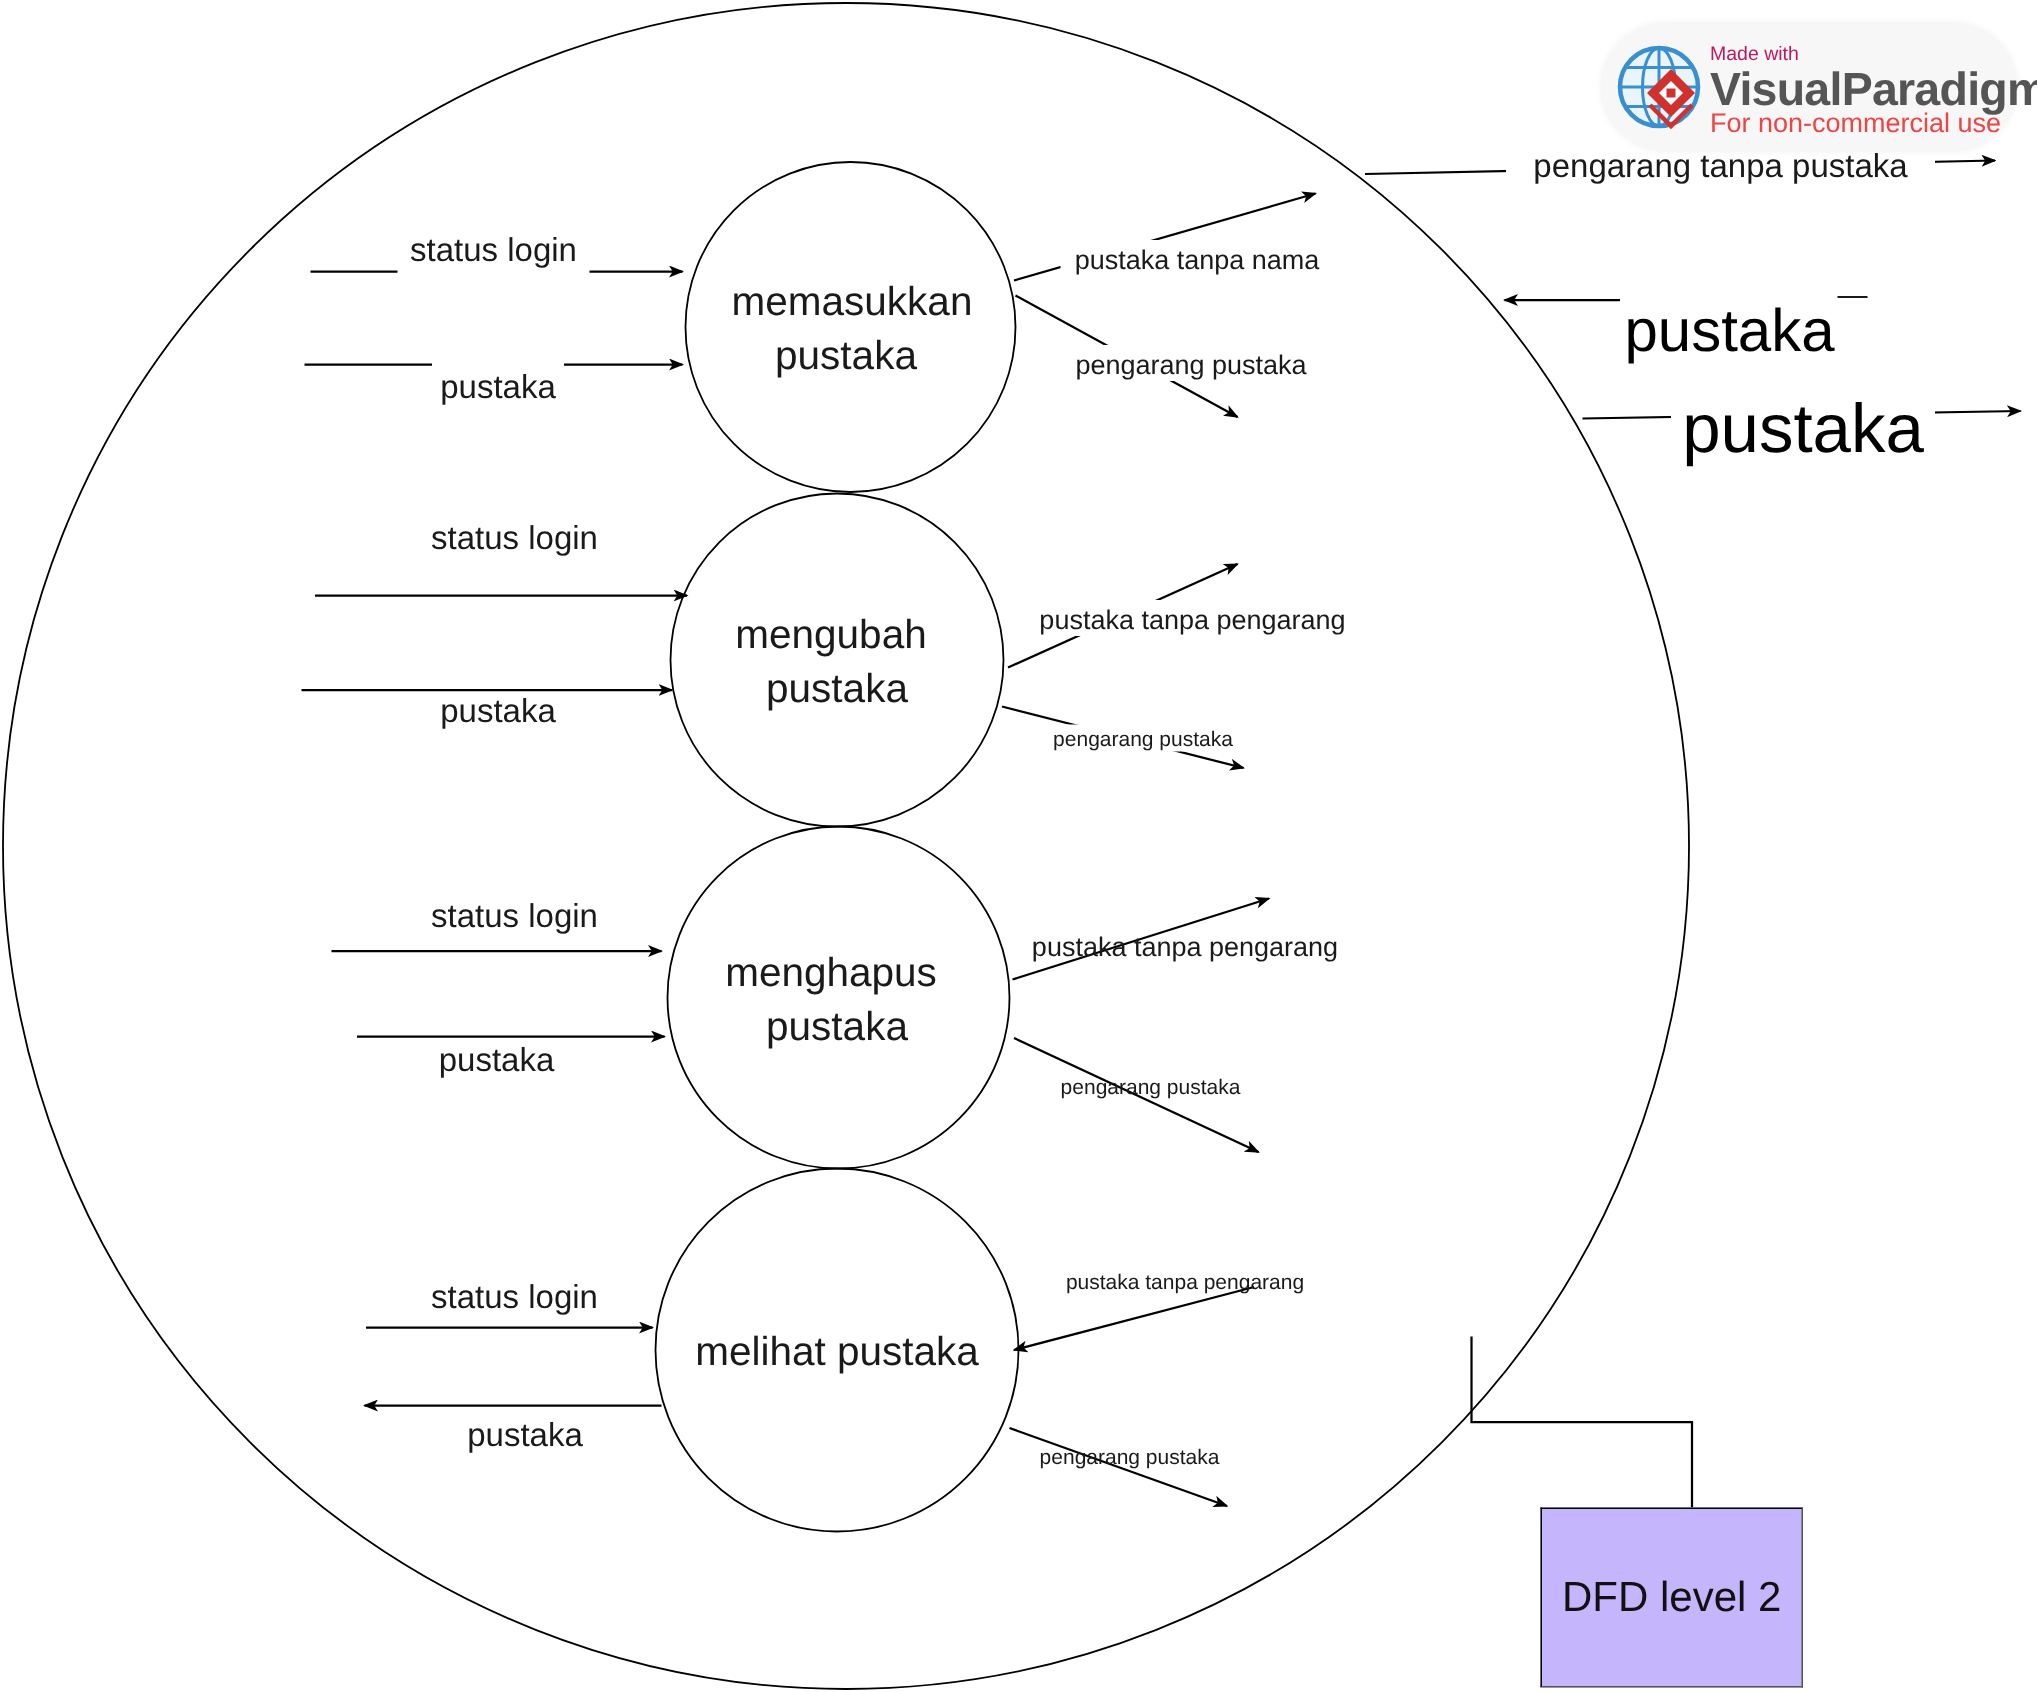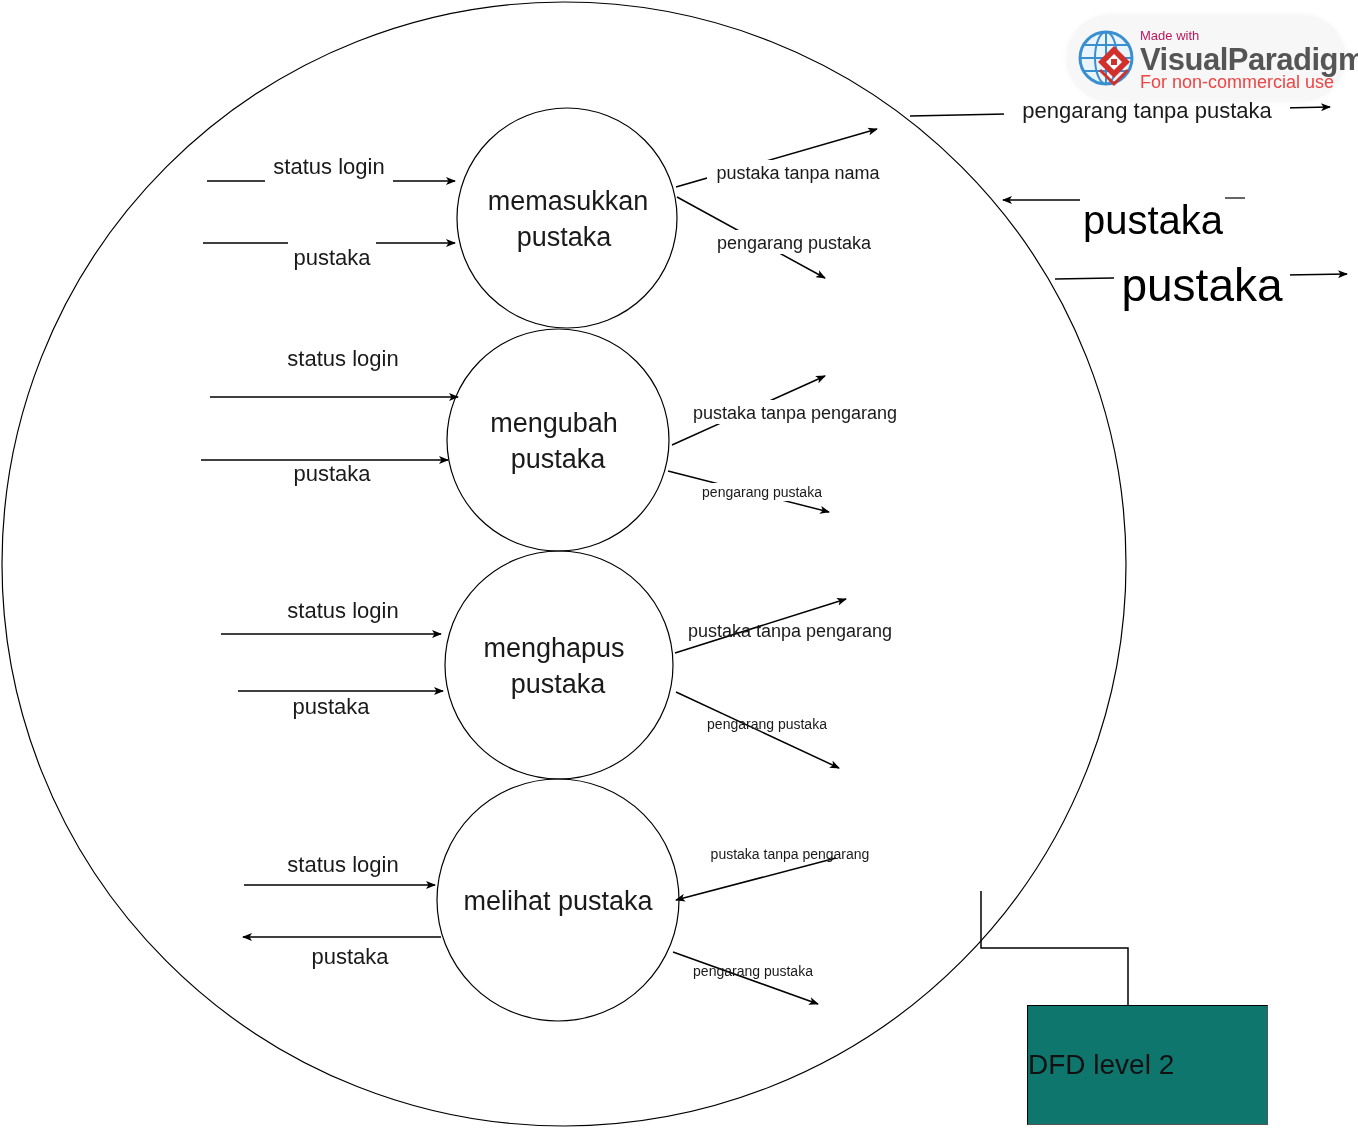--- a/index.html
+++ b/index.html
@@ -16,23 +16,23 @@
   .line { stroke: #000; stroke-width: 1.5; fill: none; }
   .thin { stroke: #000; stroke-width: 1.2; fill: none; }
   .bg-label { fill: #ffffff; }
   
   .wm { position: absolute; left: 1068px; top: 16px; width: 276px; height: 84px;
         background: #f7f7f7; border-radius: 42px; box-shadow: 0 0 6px rgba(0,0,0,0.08); }
   .wm-made { position: absolute; left: 72px; top: 12px; font-size: 13px; color: #be185d; }
   .wm-brand { position: absolute; left: 72px; top: 26px; font-size: 31px; font-weight: bold; color: #555; letter-spacing: -0.5px; }
   .wm-sub { position: absolute; left: 72px; top: 56px; font-size: 18px; color: #ef4444; }
   .wm-logo { position: absolute; left: 10px; top: 12px; width: 62px; height: 62px; }
-  .ext-box { position: absolute; left: 1027px; top: 1005px; width: 241px; height: 120px;
+  .ext-box { position: absolute; left: 1027px; top: 1005px; width: 175px; height: 120px;
              border: 1.5px solid #000; border-right-color: #555; border-bottom-color: #555; box-sizing: border-box;
-             display: flex; align-items: center; font-size: 28px; color: #111; background:#0f766e; }
+             display: flex; align-items: center; justify-content: center; font-size: 28px; color: #111; background:#c4b5fd; }
 </style>
 </head>
 <body>
 
 <svg id="diagram" width="1358" height="1128" viewBox="0 0 1358 1128">
   <defs>
     <marker id="arr" markerWidth="10" markerHeight="8" refX="9" refY="4" orient="auto" markerUnits="userSpaceOnUse">
       <path d="M0,0 L10,4 L0,8 L2.5,4 z" fill="#000"></path>
     </marker>
   </defs>

